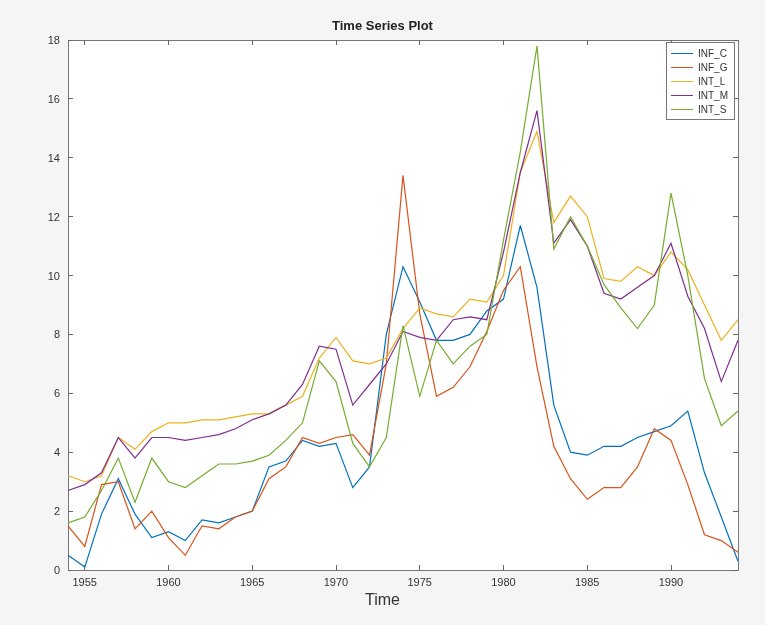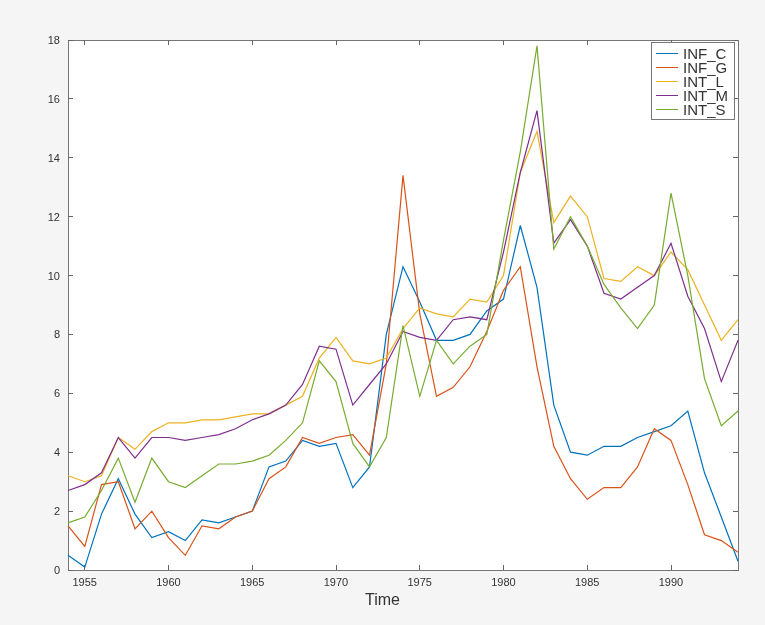--- a/index.html
+++ b/index.html
@@ -54,40 +54,41 @@
     fill: none;
     stroke-width: 1.2;
   }
   #legend {
     position: absolute;
     top: 42px;
     right: 30px;
     background: #fff;
     border: 1px solid #777;
     padding: 3px 6px 3px 4px;
-    font-size: 15px;
+    font-size: 10px;
     color: #333;
   }
   .legend-row {
     display: flex;
     align-items: center;
     height: 14px;
   }
   .legend-swatch {
     width: 22px;
     height: 0;
     border-top-width: 1.5px;
     border-top-style: solid;
     margin-right: 5px;
   }
 </style>
 </head>
 <body>
 
 <div id="figure">
+  <div id="title">Time Series Plot</div>
   <svg id="plot-svg" width="765" height="625">
       <rect x="68" y="40" width="670" height="530" fill="#ffffff" stroke="#777" stroke-width="1" shape-rendering="crispEdges"></rect>
       <line x1="68" y1="570" x2="73" y2="570" class="axis-line"></line>
       <line x1="738" y1="570" x2="733" y2="570" class="axis-line"></line>
       <text x="60" y="574" text-anchor="end" class="tick-label">0</text>
       <line x1="68" y1="511.1111111111111" x2="73" y2="511.1111111111111" class="axis-line"></line>
       <line x1="738" y1="511.1111111111111" x2="733" y2="511.1111111111111" class="axis-line"></line>
       <text x="60" y="515.1111111111111" text-anchor="end" class="tick-label">2</text>
       <line x1="68" y1="452.22222222222223" x2="73" y2="452.22222222222223" class="axis-line"></line>
       <line x1="738" y1="452.22222222222223" x2="733" y2="452.22222222222223" class="axis-line"></line>

